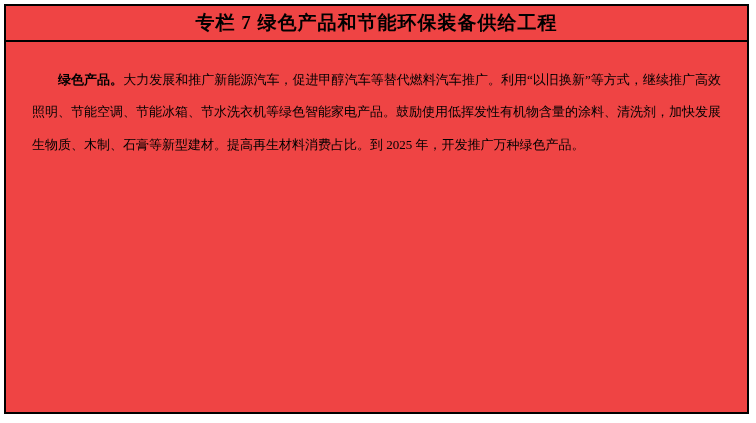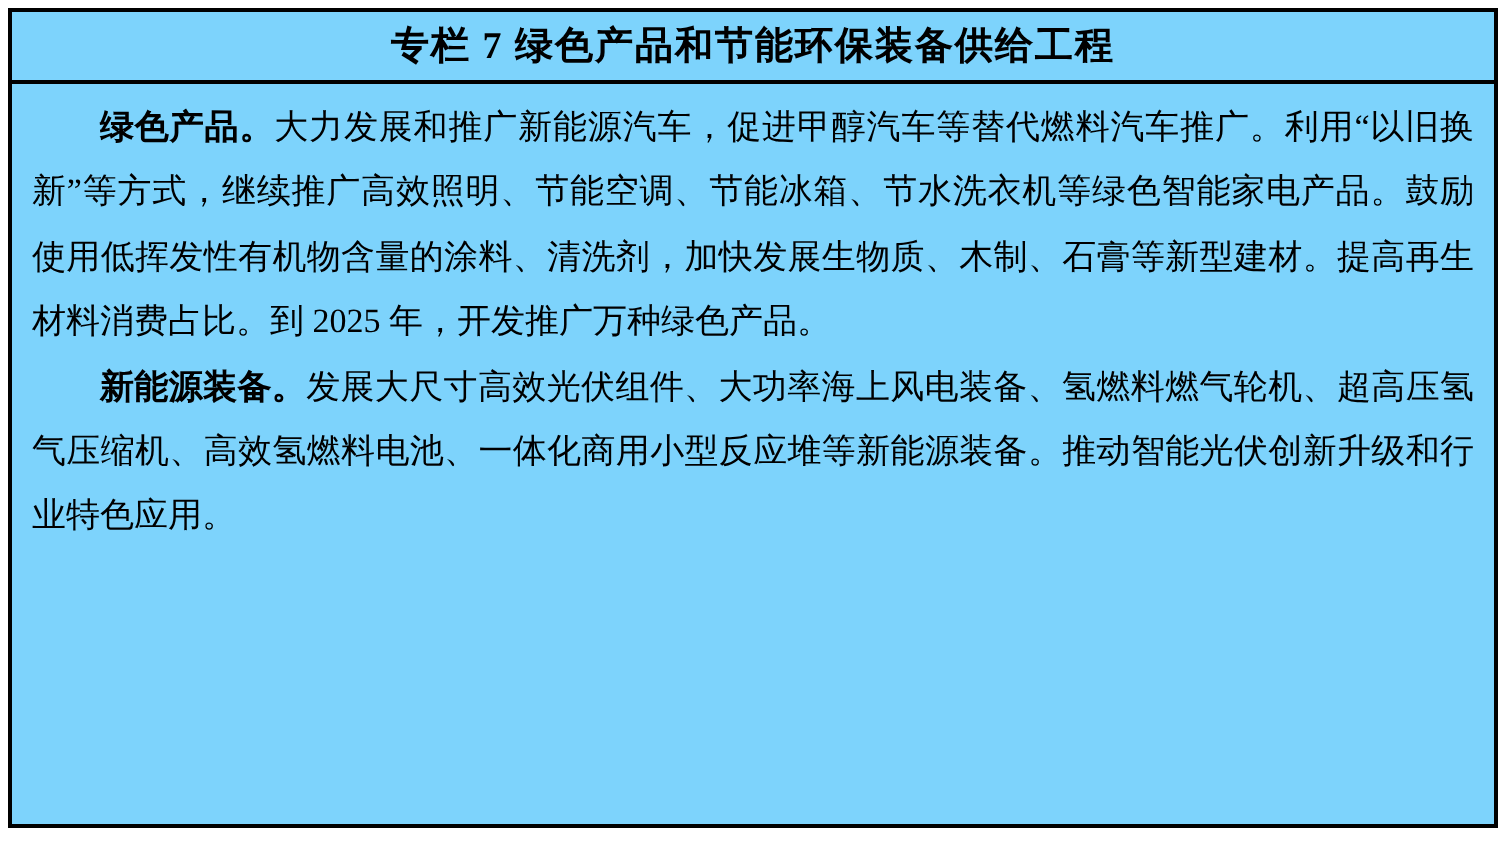--- a/index.html
+++ b/index.html
@@ -14,54 +14,53 @@
     font-family: "Liberation Serif", "DejaVu Serif", serif;
     color: #000000;
   }
   .panel {
     position: absolute;
     left: 4px;
     top: 4px;
     width: 745px;
     height: 410px;
     border: 2px solid #000000;
-    background: #7dd3fc;
+    background: #ef4444;
     box-sizing: border-box;
   }
   .panel-title-row {
     height: 34px;
     border-bottom: 2px solid #000000;
     display: flex;
     align-items: center;
     justify-content: center;
   }
   .panel-title {
     font-size: 19px;
     font-weight: bold;
     letter-spacing: 1px;
     white-space: nowrap;
   }
   .panel-body {
     padding: 6px 10px 8px 10px;
   }
   .panel-body p {
-    margin: 0;
-    font-size: 17px;
+    margin: 16px;
+    font-size: 13px;
     line-height: 32.4px;
     text-align: justify;
     text-indent: 2em;
   }
   .lead {
     font-weight: bold;
   }
 </style>
 </head>
 <body>
 
 <div class="panel">
   <div class="panel-title-row">
     <div class="panel-title">专栏 7 绿色产品和节能环保装备供给工程</div>
   </div>
   <div class="panel-body">
     <p><span class="lead">绿色产品。</span><span>大力发展和推广新能源汽车，促进甲醇汽车等替代燃料汽车推广。利用“以旧换新”等方式，继续推广高效照明、节能空调、节能冰箱、节水洗衣机等绿色智能家电产品。鼓励使用低挥发性有机物含量的涂料、清洗剂，加快发展生物质、木制、石膏等新型建材。提高再生材料消费占比。到 2025 年，开发推广万种绿色产品。</span></p>
-    <p><span class="lead">新能源装备。</span><span>发展大尺寸高效光伏组件、大功率海上风电装备、氢燃料燃气轮机、超高压氢气压缩机、高效氢燃料电池、一体化商用小型反应堆等新能源装备。推动智能光伏创新升级和行业特色应用。</span></p>
   </div>
 </div>
 
 </body></html>

